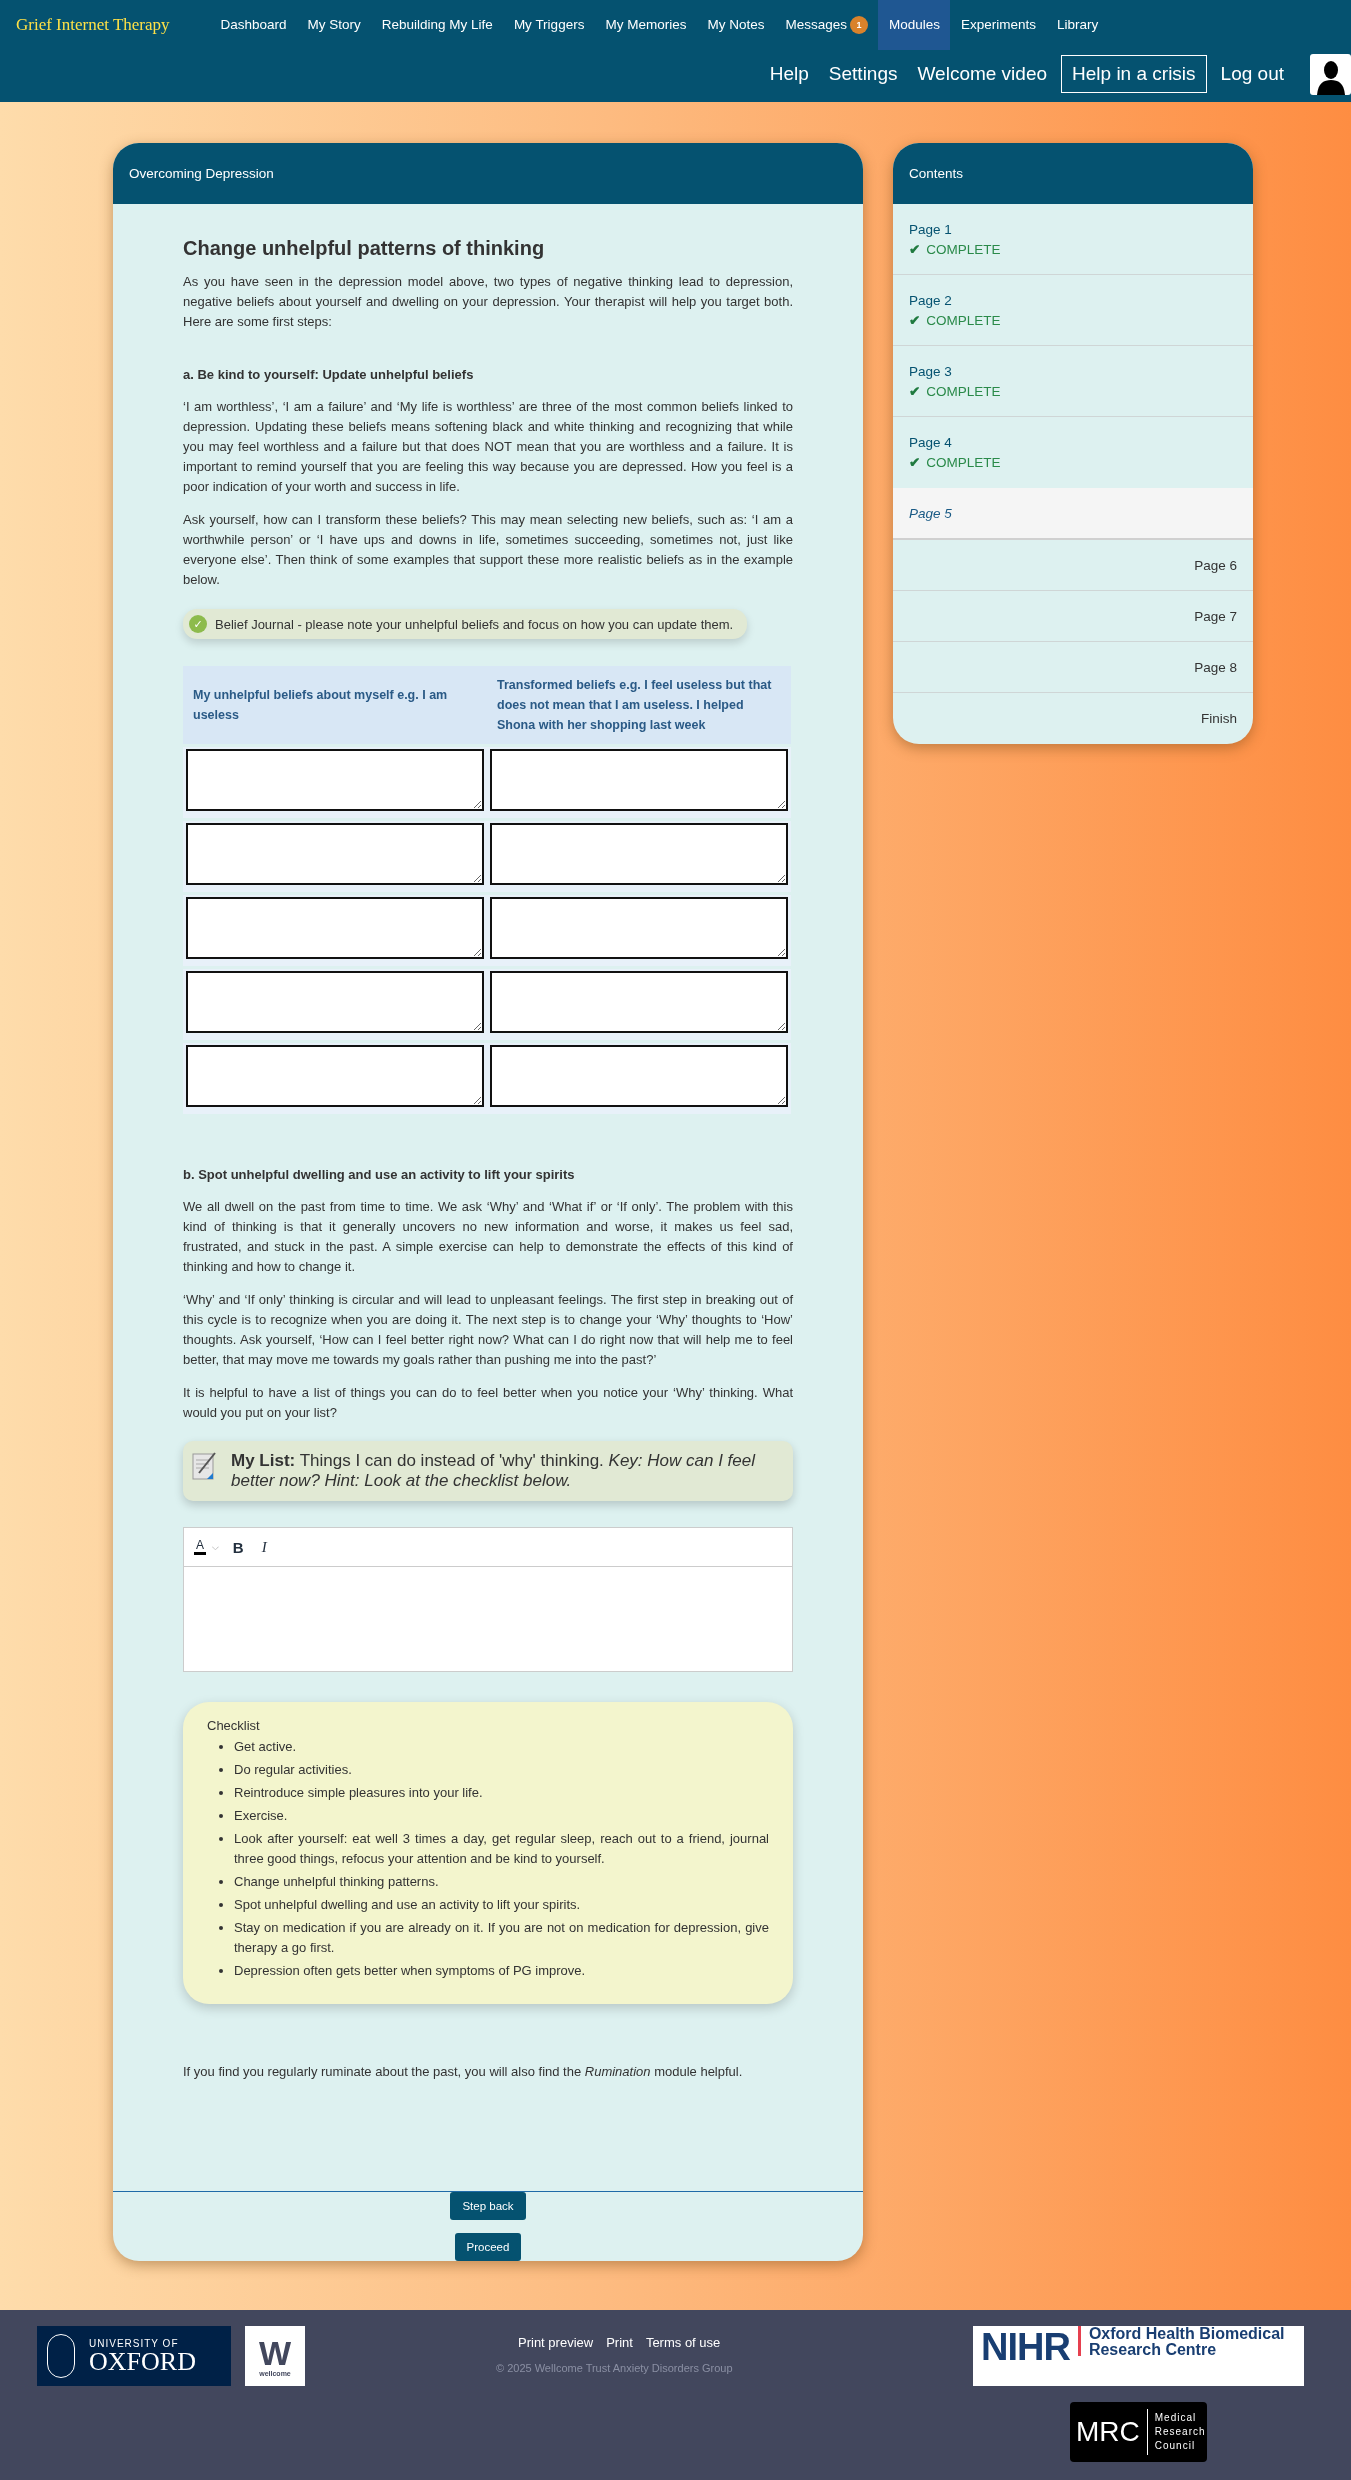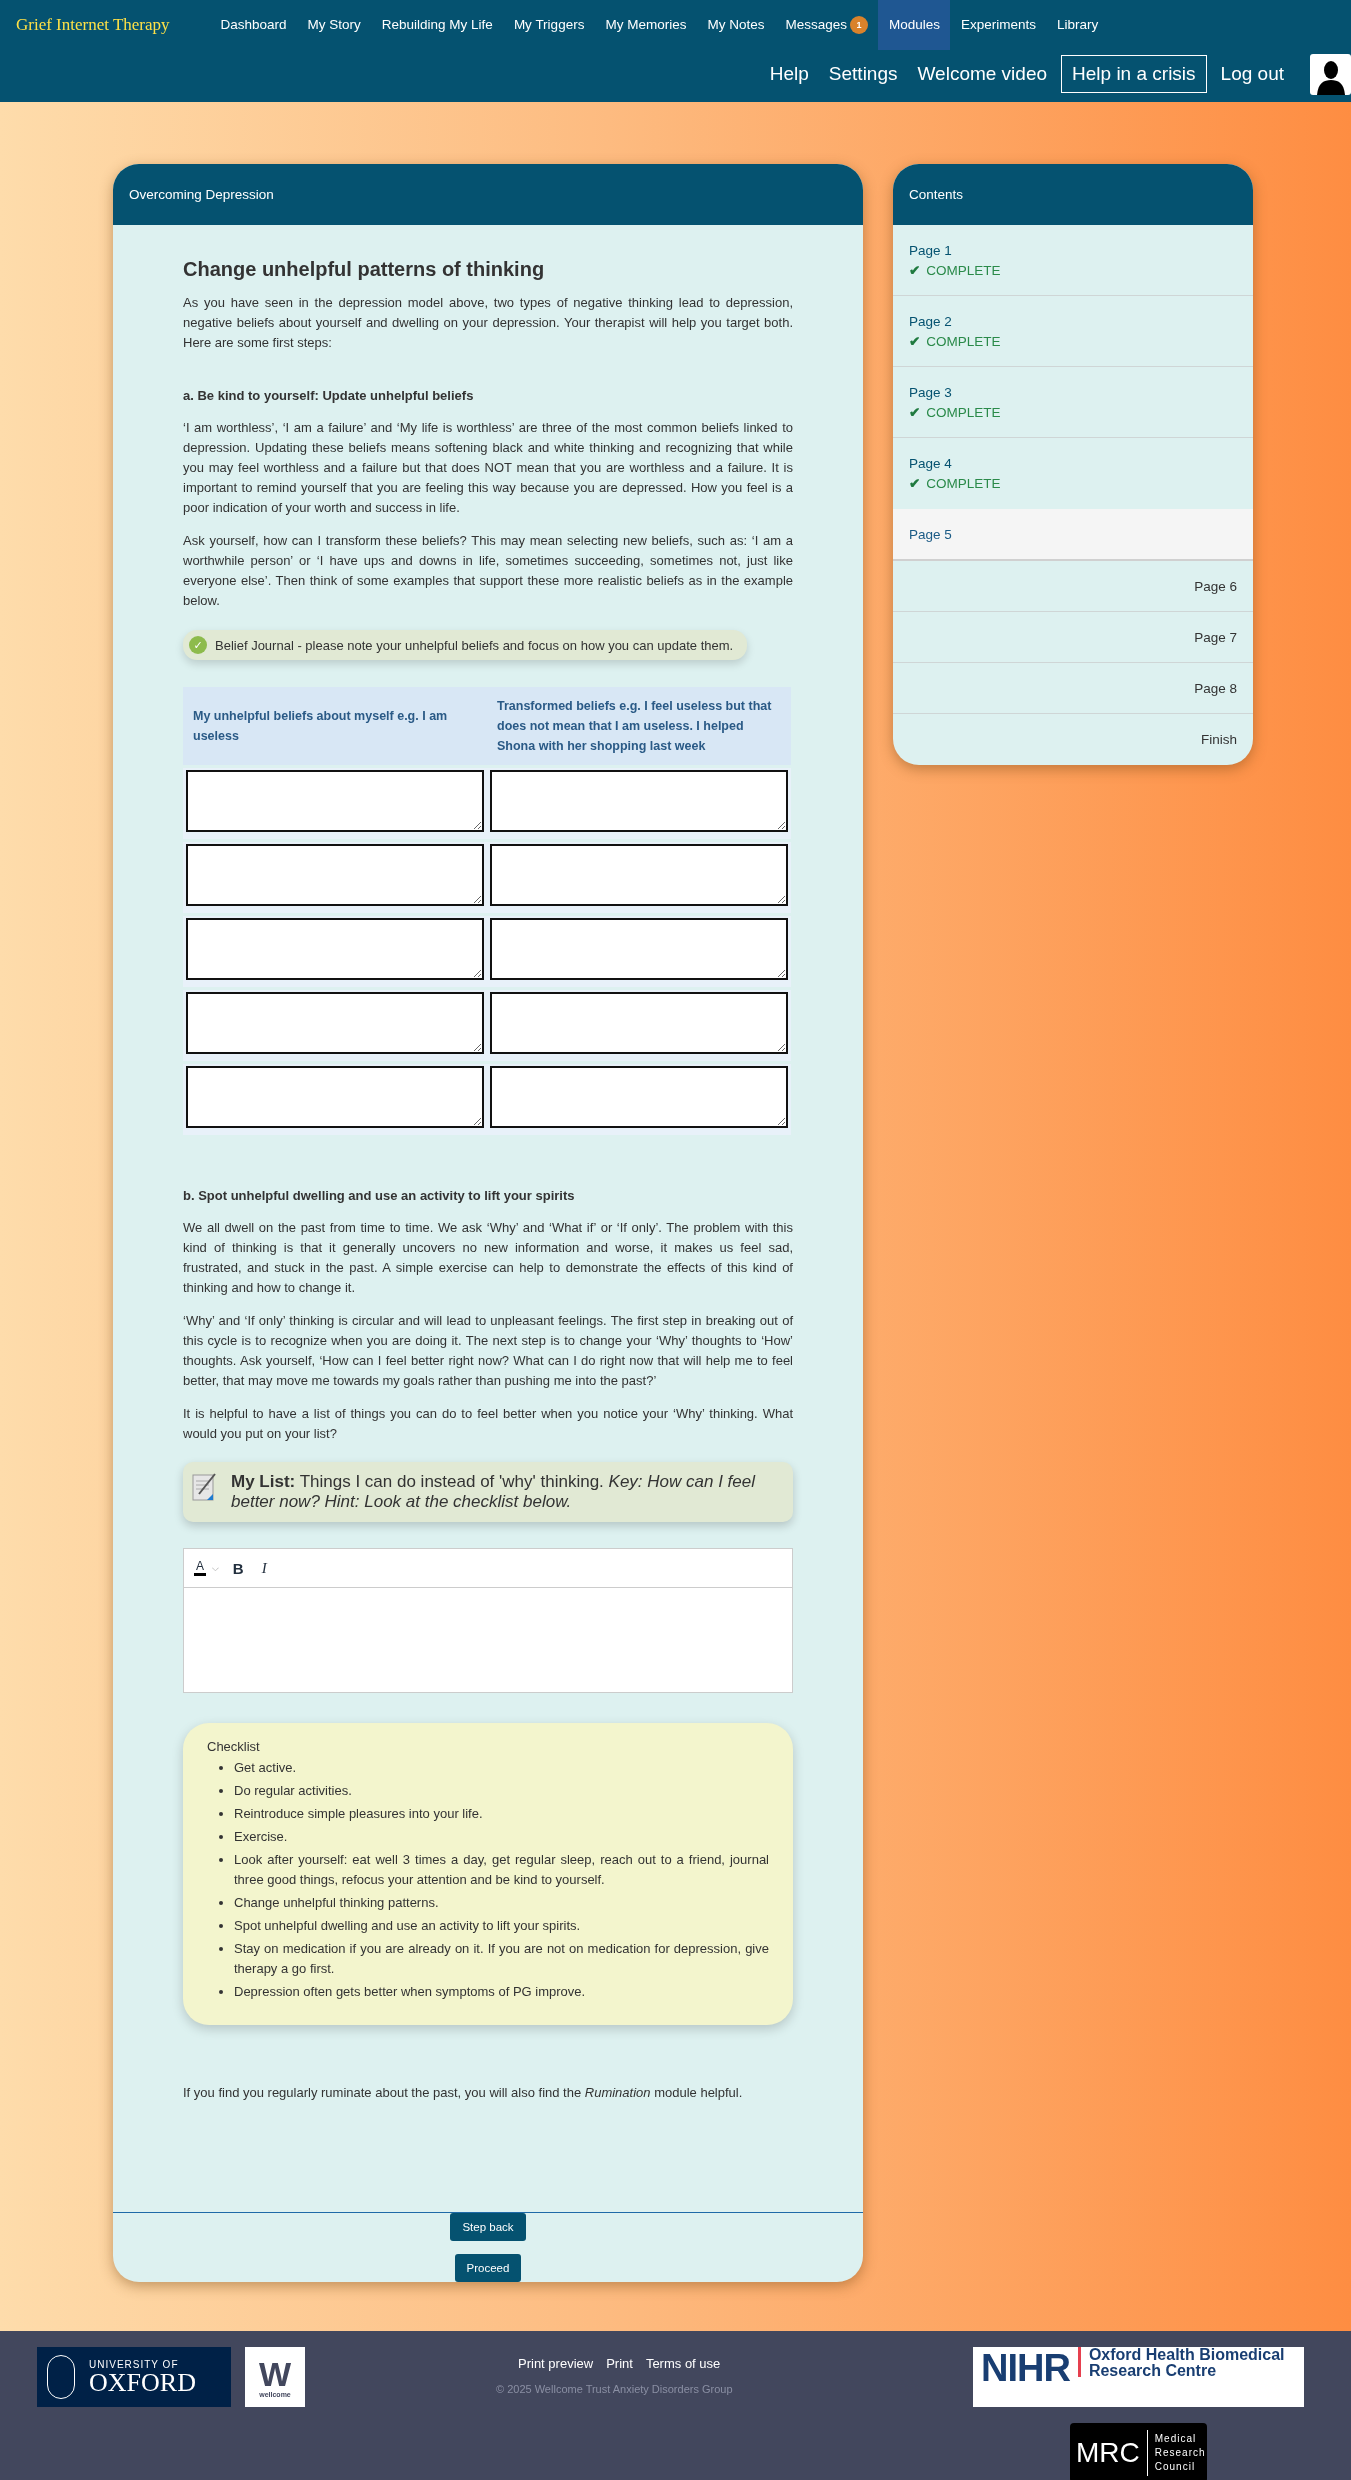--- a/index.html
+++ b/index.html
@@ -16,21 +16,21 @@
   .nav-top { position: absolute; left: 210px; top: 0; display: flex; height: 50px; }
   .nav-top .nav-item { padding: 0 10.5px; line-height: 52px; font-size: 13.5px; color: #fff; display: flex; align-items: center; }
   .nav-top .nav-item.active { background: #1f5792; }
   .badge { display: inline-block; background: #d9822b; color: #fff; font-size: 9px; font-weight: bold; border-radius: 9px; min-width: 18px; height: 18px; line-height: 18px; text-align: center; margin-left: 3px; }
   .nav-bottom { position: absolute; right: 0; top: 56px; display: flex; align-items: center; height: 36px; }
   .nav-bottom .nav-item { padding: 0 10px; font-size: 19px; color: #fff; }
   .nav-bottom .crisis { border: 1px solid #fff; padding: 7px 10px; margin: 0 4px; }
   .avatar { width: 41px; height: 41px; background: #fff; border-radius: 3px; margin-left: 16px; margin-right: 0; display: flex; align-items: flex-end; justify-content: center; overflow: hidden; }
 
   
-  .wrap { position: relative; height: 2208px; margin-top: 21px; }
+  .wrap { position: relative; height: 2208px; }
   .main-panel { position: absolute; left: 113px; top: 41px; width: 750px; height: 2118px; background: #ddf1f0; border-radius: 26px; overflow: hidden; box-shadow: 0 4px 14px rgba(120,70,20,0.45); }
   .panel-head { background: #055270; height: 61px; color: #fff; padding: 0 16px; display: flex; align-items: center; font-size: 13.5px; }
   .content { padding: 0 70px 0 70px; }
   h1 { font-size: 20px; color: #333; font-weight: bold; margin-top: 33px; margin-bottom: 12px; }
   p { font-size: 13px; line-height: 20px; text-align: justify; margin-bottom: 13px; }
   h3 { font-size: 13px; font-weight: bold; margin-top: 35px; margin-bottom: 15px; }
   .notice { background: #e1e9d4; border-radius: 14px; padding: 6px 14px 6px 6px; display: inline-flex; align-items: center; box-shadow: 0 4px 8px rgba(0,0,0,0.15); margin-top: 6px; font-size: 13px; }
   .check-circle { width: 18px; height: 18px; border-radius: 50%; background: #8dbb4c; color: #fff; font-size: 11px; display: inline-flex; align-items: center; justify-content: center; margin-right: 8px; }
   table.beliefs { width: 608px; margin-top: 24px; border-collapse: separate; border-spacing: 0 3px; }
   table.beliefs th { background: #d8e7f5; color: #2a5a86; font-size: 12.5px; text-align: left; padding: 9px 10px; line-height: 20px; font-weight: bold; vertical-align: middle; }
@@ -49,21 +49,21 @@
   .checklist li { font-size: 13px; line-height: 20px; margin-bottom: 3px; text-align: justify; }
   .final-note { margin-top: 58px; font-size: 13px; }
   .panel-foot { position: absolute; left: 0; right: 0; bottom: 0; height: 70px; border-top: 1px solid #1e6aa8; display: flex; justify-content: space-between; align-items: center; padding: 0 20px; flex-direction: column; }
   .btn { background: #055270; color: #fff; font-size: 11.5px; padding: 8px 12px; border-radius: 3px; }
 
   .side-panel { position: absolute; left: 893px; top: 41px; width: 360px; background: #ddf1f0; border-radius: 26px; overflow: hidden; box-shadow: 0 4px 14px rgba(120,70,20,0.45); }
   .side-head { background: #055270; height: 61px; color: #fff; padding: 0 16px; display: flex; align-items: center; font-size: 13.5px; }
   .toc-item { padding: 0 16px; border-bottom: 1px solid #cfd6d6; color: #055270; font-size: 13.5px; display: flex; flex-direction: column; justify-content: center; }
   .toc-item.done { height: 71px; }
   .toc-item.plain { height: 51px; color: #333; text-align: right; }
-  .toc-item.current { background: #f5f5f5; color: #1a5a85; height: 52px; border-bottom: 2px solid #d0d0d0; }
+  .toc-item.current { background: #f5f5f5; color: #1a5a85; height: 52px; border-bottom: 2px solid #d0d0d0; font-style: italic; }
   .toc-item:last-child { border-bottom: none; }
   .complete { color: #2a8a4a; font-size: 13.5px; margin-top: 4px; }
   .complete .tick { color: #1f7a3f; font-weight: bold; margin-right: 6px; }
 
   
   .footer { background: #42475d; height: 172px; position: relative; }
   .oxford { position: absolute; left: 37px; top: 16px; width: 194px; height: 60px; background: #002147; display: flex; align-items: center; color: #fff; }
   .ox-crest { width: 28px; height: 44px; border: 1.5px solid #fff; border-radius: 14px 14px 14px 14px; margin: 0 14px 0 10px; }
   .ox-text1 { font-size: 10px; letter-spacing: 1px; }
   .ox-text2 { font-family: "Liberation Serif", serif; font-size: 26px; line-height: 26px; }

